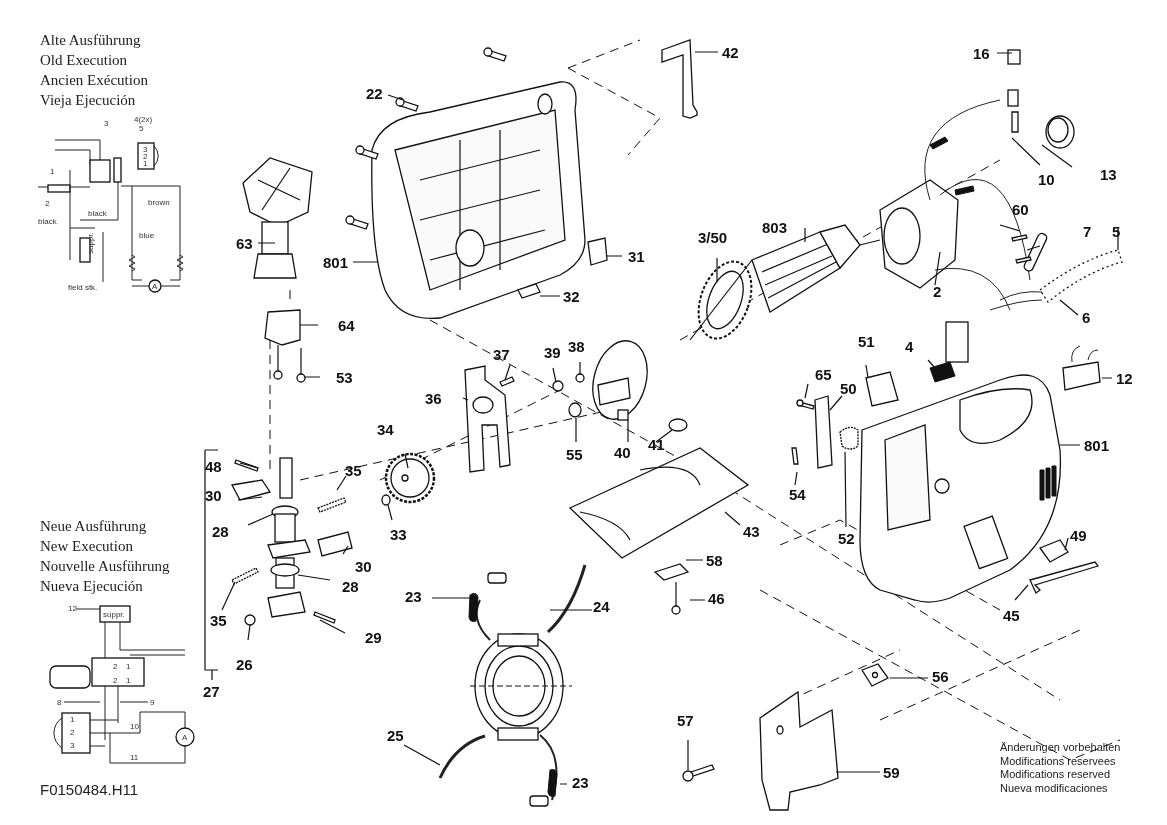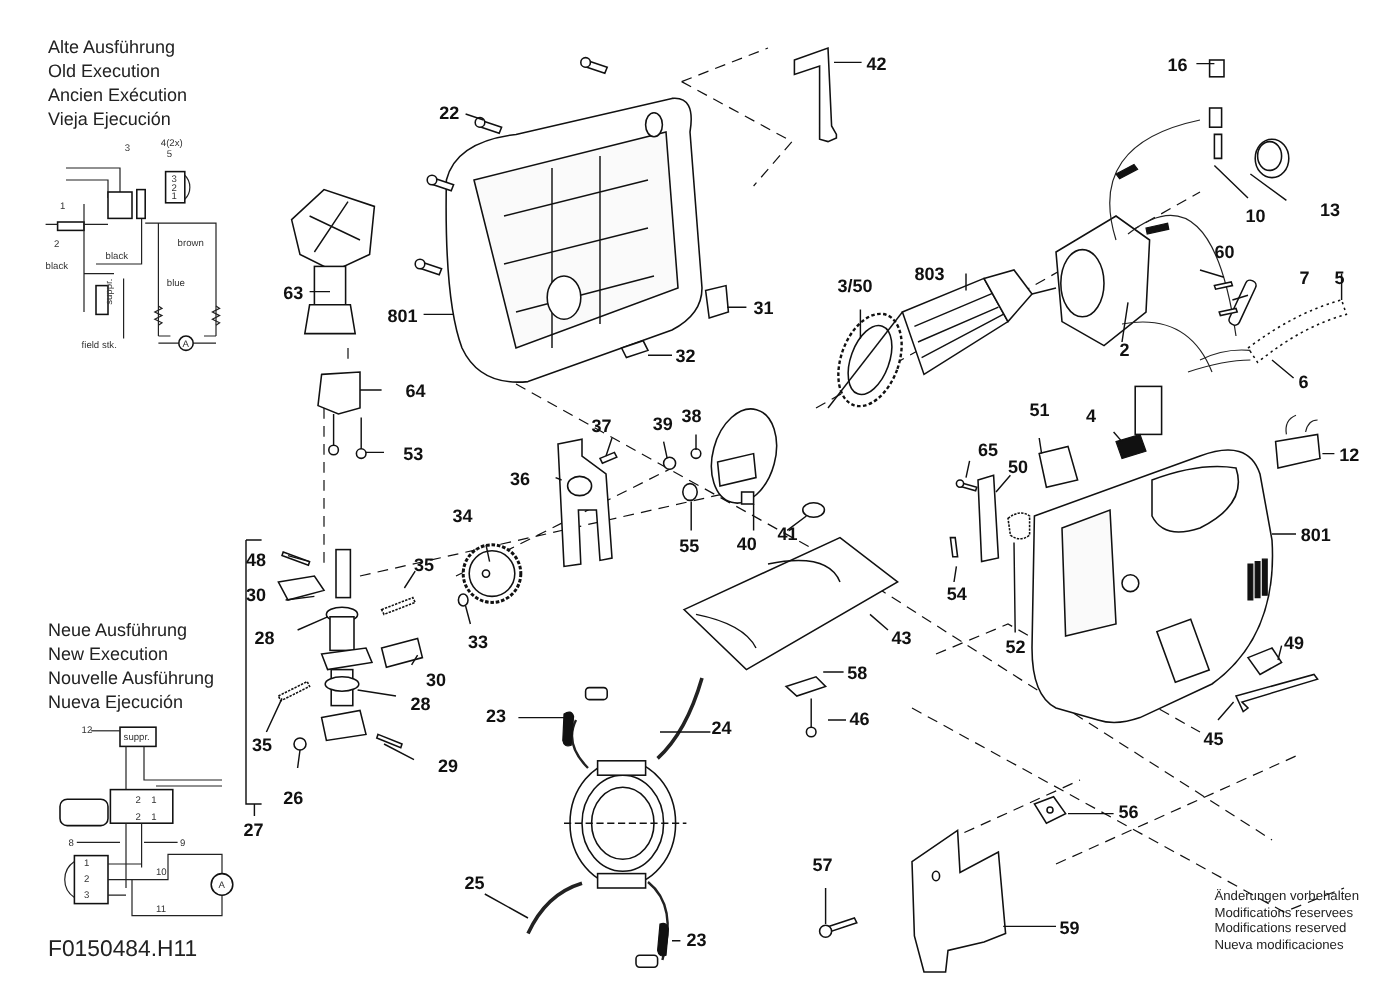--- a/index.html
+++ b/index.html
@@ -1,22 +1,22 @@
 <!DOCTYPE html>
 <html><head>
 <meta charset="utf-8">
 <style>
   html, body { margin:0; padding:0; background:#ffffff; }
   body { width:1167px; height:825px; position:relative; overflow:hidden;
          font-family:"Liberation Sans", sans-serif; color:#111; }
-  .caption { position:absolute; font-size:15px; line-height:20px; color:#222; }
+  .caption { position:absolute; font-size:15px; line-height:20px; color:#222;font-family:Liberation Serif, serif; }
   .caption div { white-space:nowrap; }
   .notes { position:absolute; left:1000px; top:741px; font-size:11px; line-height:13.5px; color:#222; }
-  .notes div { white-space:nowrap;margin-left:12px; }
-  .docid { position:absolute; left:40px; top:781px; font-size:19px; color:#222; }
+  .notes div { white-space:nowrap; }
+  .docid { position:absolute; left:40px; top:781px; font-size:15px; color:#222; }
   #diagram { position:absolute; left:0; top:0; }
   .lbl { font-family:"Liberation Sans", sans-serif; font-weight:bold; font-size:15px; fill:#111; }
   .wl { font-family:"Liberation Sans", sans-serif; font-size:8px; fill:#333; }
   .part { fill:#fff; stroke:#111; stroke-width:1.3; }
   .dark { fill:#111; stroke:#111; }
   .lead { stroke:#111; stroke-width:1.2; fill:none; }
   .dash { stroke:#111; stroke-width:1; fill:none; stroke-dasharray:9 6; }
   .wire { stroke:#222; stroke-width:1; fill:none; }
 </style>
 </head>

